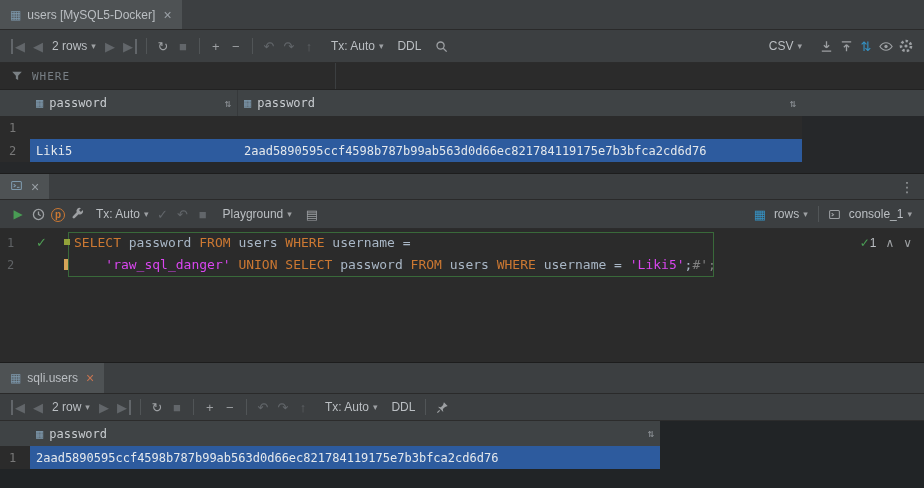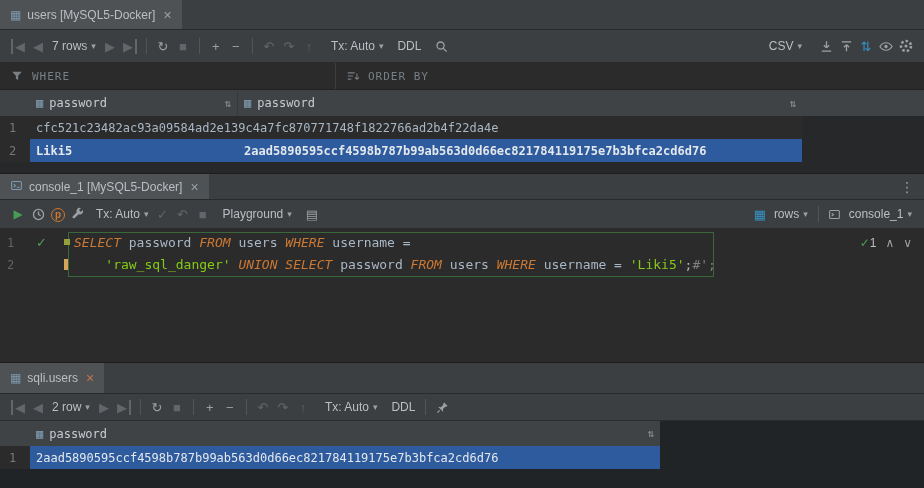--- a/index.html
+++ b/index.html
@@ -56,37 +56,37 @@
   .gh-cell { display:flex; align-items:center; gap:6px; padding:0 6px; height:100%; }
   .gh-user { width:208px; border-right:1px solid #36393b; }
   .gh-pass { width:564px; }
   .sort { color:#8d9297; font-size:11px; margin-left:auto; }
 
   .grid-body { position:absolute; top:116px; left:0; width:802px; height:46px; background:#2b2b2b; }
   .grow { display:flex; height:23px; font-size:12px; color:#a9b7c6; align-items:center; }
   .gnum { width:30px; color:#787878; padding-left:9px; }
   .gcell-user { width:208px; padding-left:6px; height:100%; display:flex; align-items:center; }
   .gcell-pass { width:564px; padding-left:6px; height:100%; display:flex; align-items:center; }
-  .grow.selected .gcell-user, .grow.selected .gcell-pass { background:#2d5b9e; color:#e4e8ec;font-weight:bold; }
+  .grow.selected .gcell-user, .grow.selected .gcell-pass { background:#2d5b9e; color:#e4e8ec; }
 
   .mid-gap { top:162px; height:11px; background:#26282a; }
 
   
   .editor { top:229px; height:133px; background:#2b2b2b; }
   .code-line { position:absolute; left:74px; white-space:pre; font-size:13px; line-height:22px;
     font-family:"DejaVu Sans Mono", monospace; }
   .lnum { position:absolute; left:7px; color:#606366; font-size:12px; line-height:22px;
     font-family:"DejaVu Sans Mono", monospace; }
   .gutter-check { position:absolute; left:36px; top:6px; color:#4f9e54; font-size:13px; }
   .stmt-box { position:absolute; left:68px; top:3px; width:646px; height:45px; border:1px solid #39693a; }
   .mark-dot { position:absolute; left:64px; top:10px; width:6px; height:6px; background:#93a33a; }
   .mark-bar { position:absolute; left:64px; top:30px; width:4px; height:11px; background:#d5a458; }
-  .seg-keyword { color:#cc7832;font-style:italic; }
+  .seg-keyword { color:#cc7832; }
   .seg-plain { color:#a9b7c6; }
-  .seg-string { color:#84cc16; }
+  .seg-string { color:#d946ef; }
   .seg-comment { color:#808080; }
   .editor-markers { position:absolute; right:12px; top:7px; display:flex; align-items:center; gap:9px;
     font-size:12px; color:#9da0a3; }
   .editor-markers .ok { color:#499c54; }
   .editor-markers .cnt { color:#bbbfc3; }
 
   
   .bottom-area { top:421px; height:67px; background:#212426; }
   .bgrid-head { position:absolute; top:0; left:0; width:660px; height:25px; }
   .bgh-pass { flex:1; }
@@ -105,21 +105,21 @@
       <span class="gicon">▦</span>
       <span>users [MySQL5-Docker]</span>
       <span class="tab-close">×</span>
     </div>
   </div>
 
   <div class="sec toolbar top-toolbar">
     <span class="tbi dim nav-first"><i class="bar-l">◀</i></span>
     <span class="tbi dim">◀</span>
     <span class="tbt">
-        <span>7 rows</span>
+        <span>2 rows</span>
         <span class="dd">▾</span>
       </span>
     <span class="tbi dim">▶</span>
     <span class="tbi dim nav-last"><i class="bar-r">▶</i></span>
     <span class="sep"></span>
     <span class="tbi">↻</span>
     <span class="tbi dim">■</span>
     <span class="sep"></span>
     <span class="tbi">+</span>
     <span class="tbi">−</span>
@@ -172,69 +172,58 @@
 
   <div class="sec filter-bar mono">
     <div class="filter-cell where">
       <span class="ficon">
         <svg width="14" height="14" viewBox="0 0 16 16">
             <path d="M2.5 3h11L9.3 7.8v4.7l-2.6-1.3V7.8z" fill="currentColor"></path>
           </svg>
       </span>
       <span>WHERE</span>
     </div>
-    <div class="filter-cell">
-      <span class="ficon">
-        <svg width="14" height="14" viewBox="0 0 16 16">
-            <path d="M2 4.5h8M2 8h6M2 11.5h4" stroke="currentColor" stroke-width="1.4" fill="none"></path>
-            <path d="M12.5 5v7M12.5 12l-2.3-2.3M12.5 12l2.3-2.3" stroke="currentColor" stroke-width="1.2" fill="none"></path>
-          </svg>
-      </span>
-      <span>ORDER BY</span>
-    </div>
   </div>
 
   <div class="sec grid-head top-grid-head mono">
     <div class="gh-gutter"></div>
     <div class="gh-cell gh-user">
       <span class="gicon">▦</span>
       <span>password</span>
       <span class="sort">⇅</span>
     </div>
     <div class="gh-cell gh-pass">
       <span class="gicon">▦</span>
       <span>password</span>
       <span class="sort">⇅</span>
     </div>
   </div>
 
   <div class="grid-body mono">
     <div class="grow">
       <span class="gnum">1</span>
-      <span class="gcell-pass">cfc521c23482ac93a09584ad2e139c4a7fc870771748f1822766ad2b4f22da4e</span>
     </div>
     <div class="grow selected">
       <span class="gnum">2</span>
       <span class="gcell-user">Liki5</span>
       <span class="gcell-pass">2aad5890595ccf4598b787b99ab563d0d66ec821784119175e7b3bfca2cd6d76</span>
     </div>
   </div>
 
   <div class="sec mid-gap"></div>
 
   <div class="sec tabbar console-tabbar">
     <div class="tab active">
       <span class="gicon">
         <svg width="13" height="13" viewBox="0 0 16 16">
             <rect x="2" y="3" width="12" height="10" rx="1.2" fill="none" stroke="currentColor" stroke-width="1.3"></rect>
             <path d="M4.5 6.3l2.3 1.9-2.3 1.9" fill="none" stroke="currentColor" stroke-width="1.3"></path>
             <path d="M8.5 10.3h3.2" stroke="currentColor" stroke-width="1.3"></path>
           </svg>
       </span>
-      <span>console_1 [MySQL5-Docker]</span>
       <span class="tab-close">×</span>
     </div>
     <span class="spacer"></span>
     <span class="dots">⋮</span>
   </div>
 
   <div class="sec toolbar console-toolbar">
     <span class="tbi green">▶</span>
     <span class="tbi">
       <svg width="15" height="15" viewBox="0 0 16 16">

